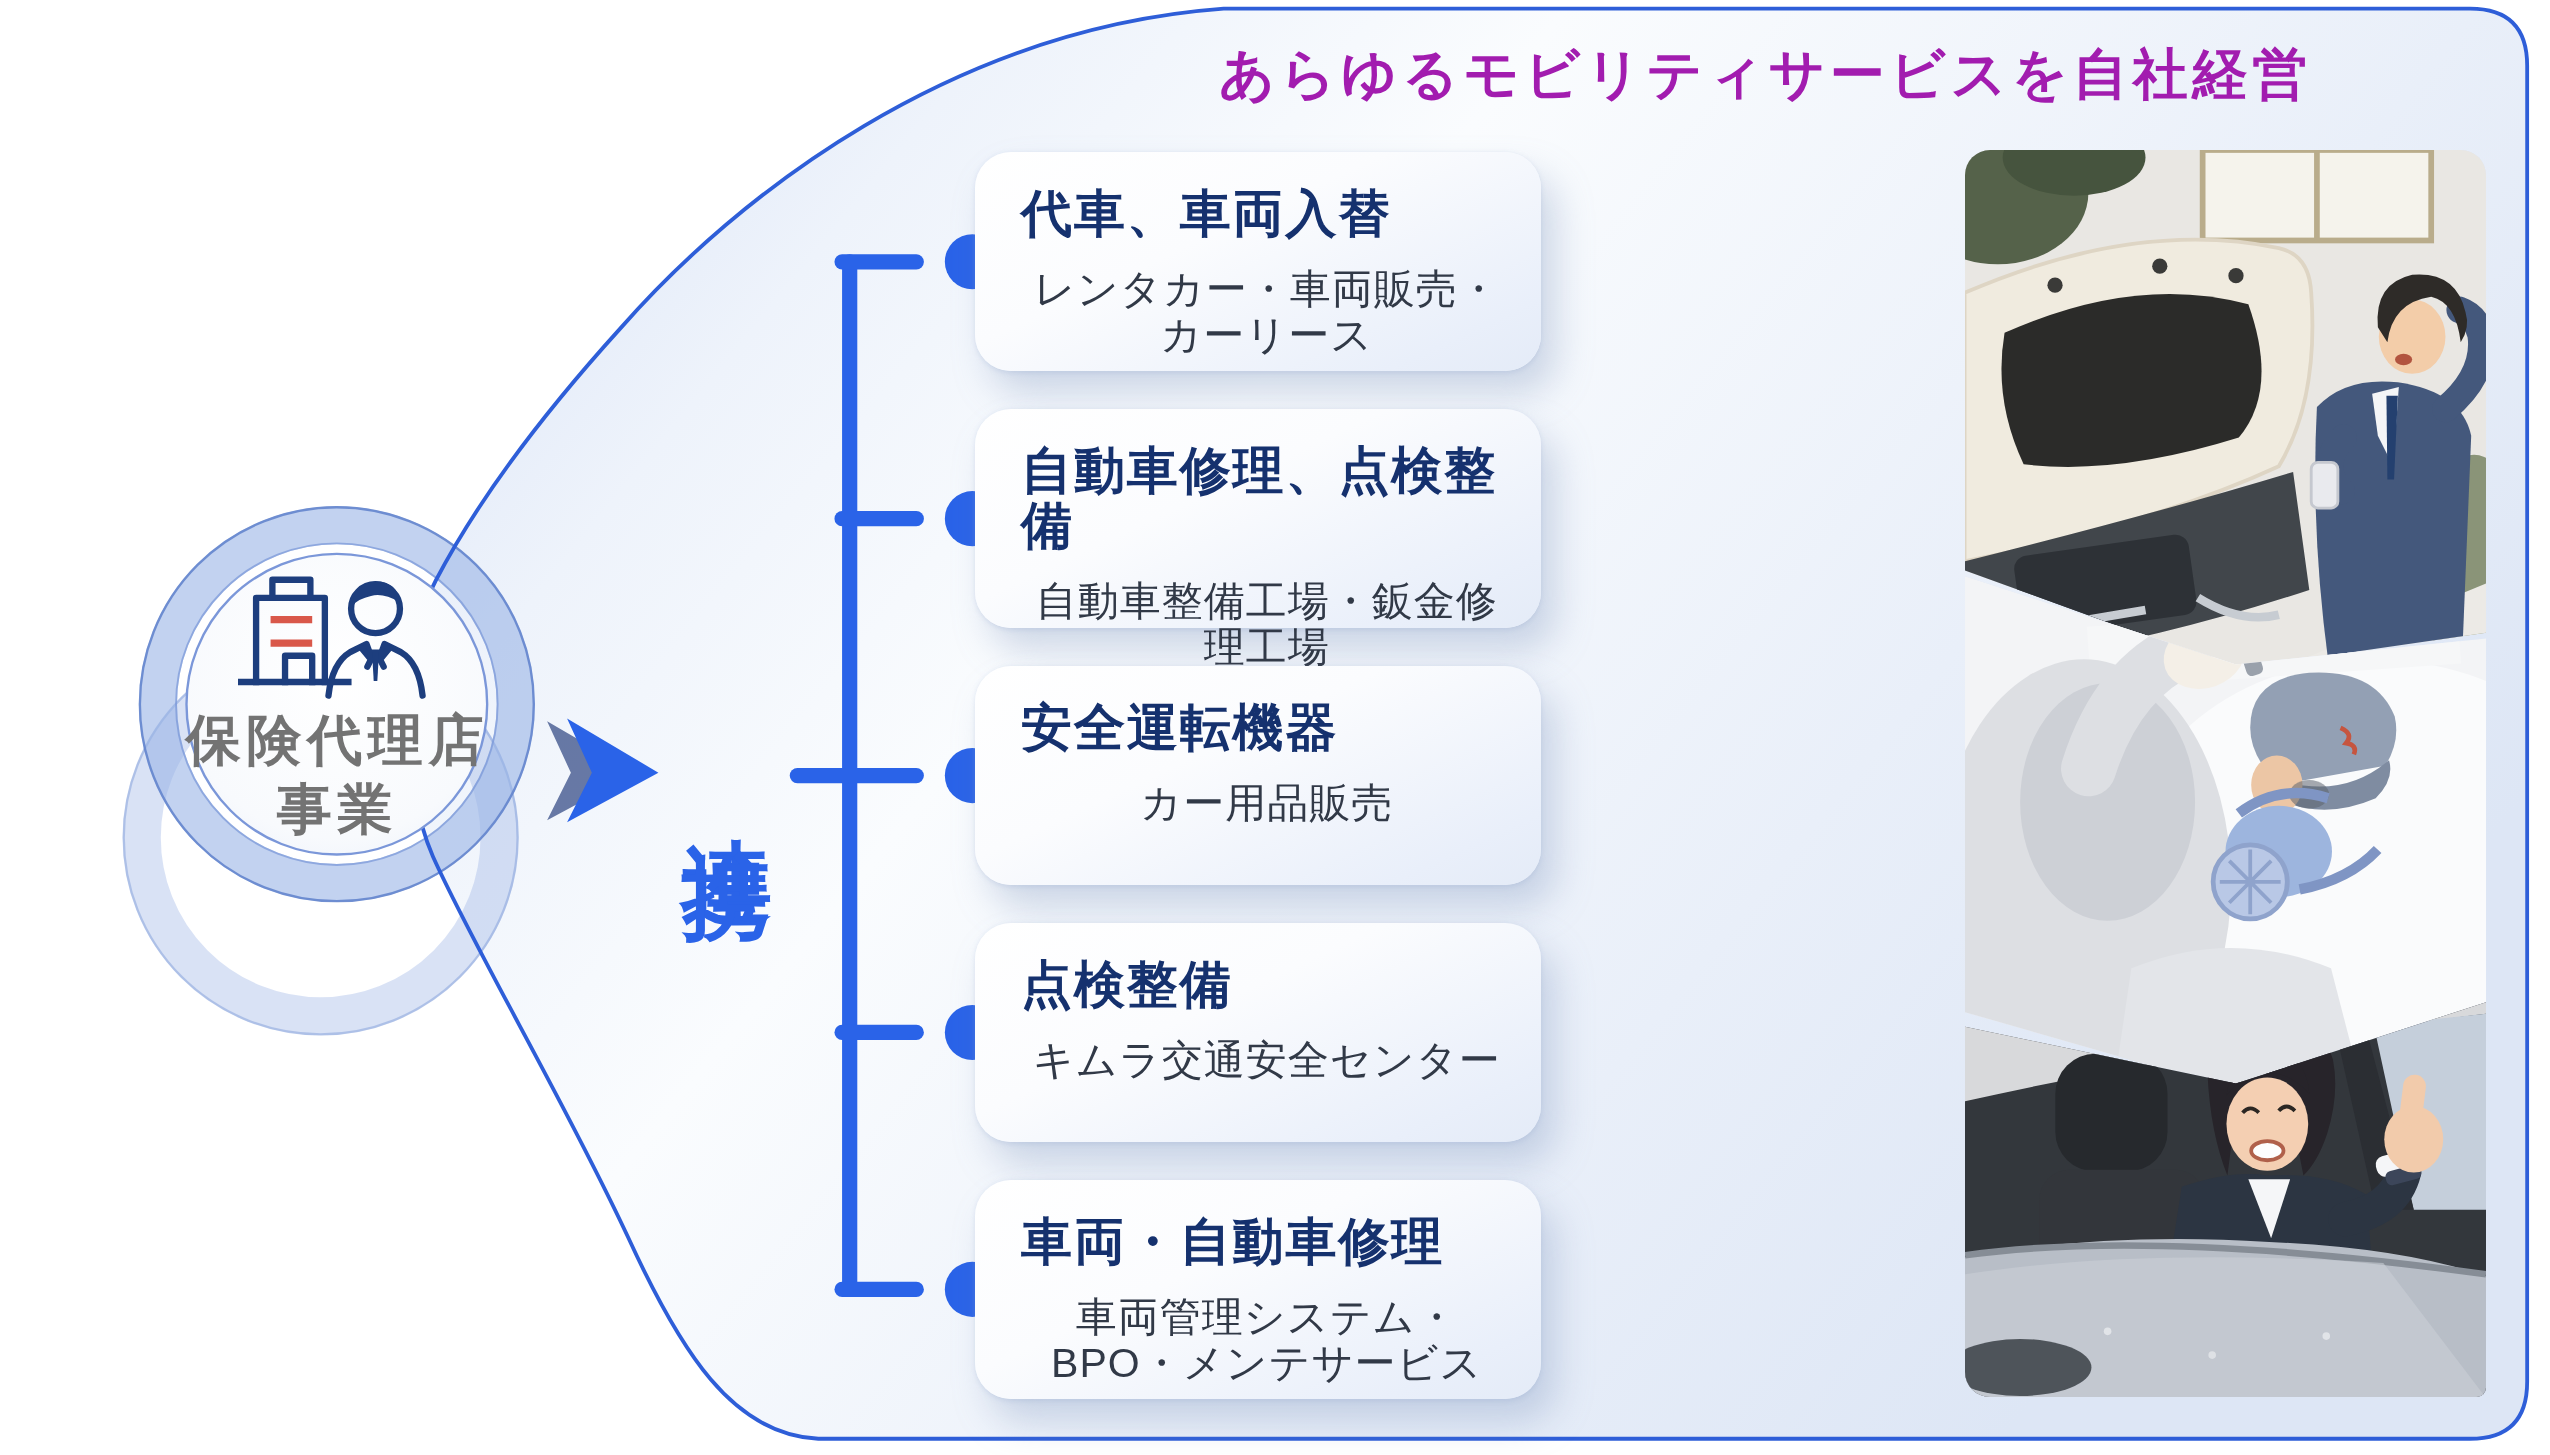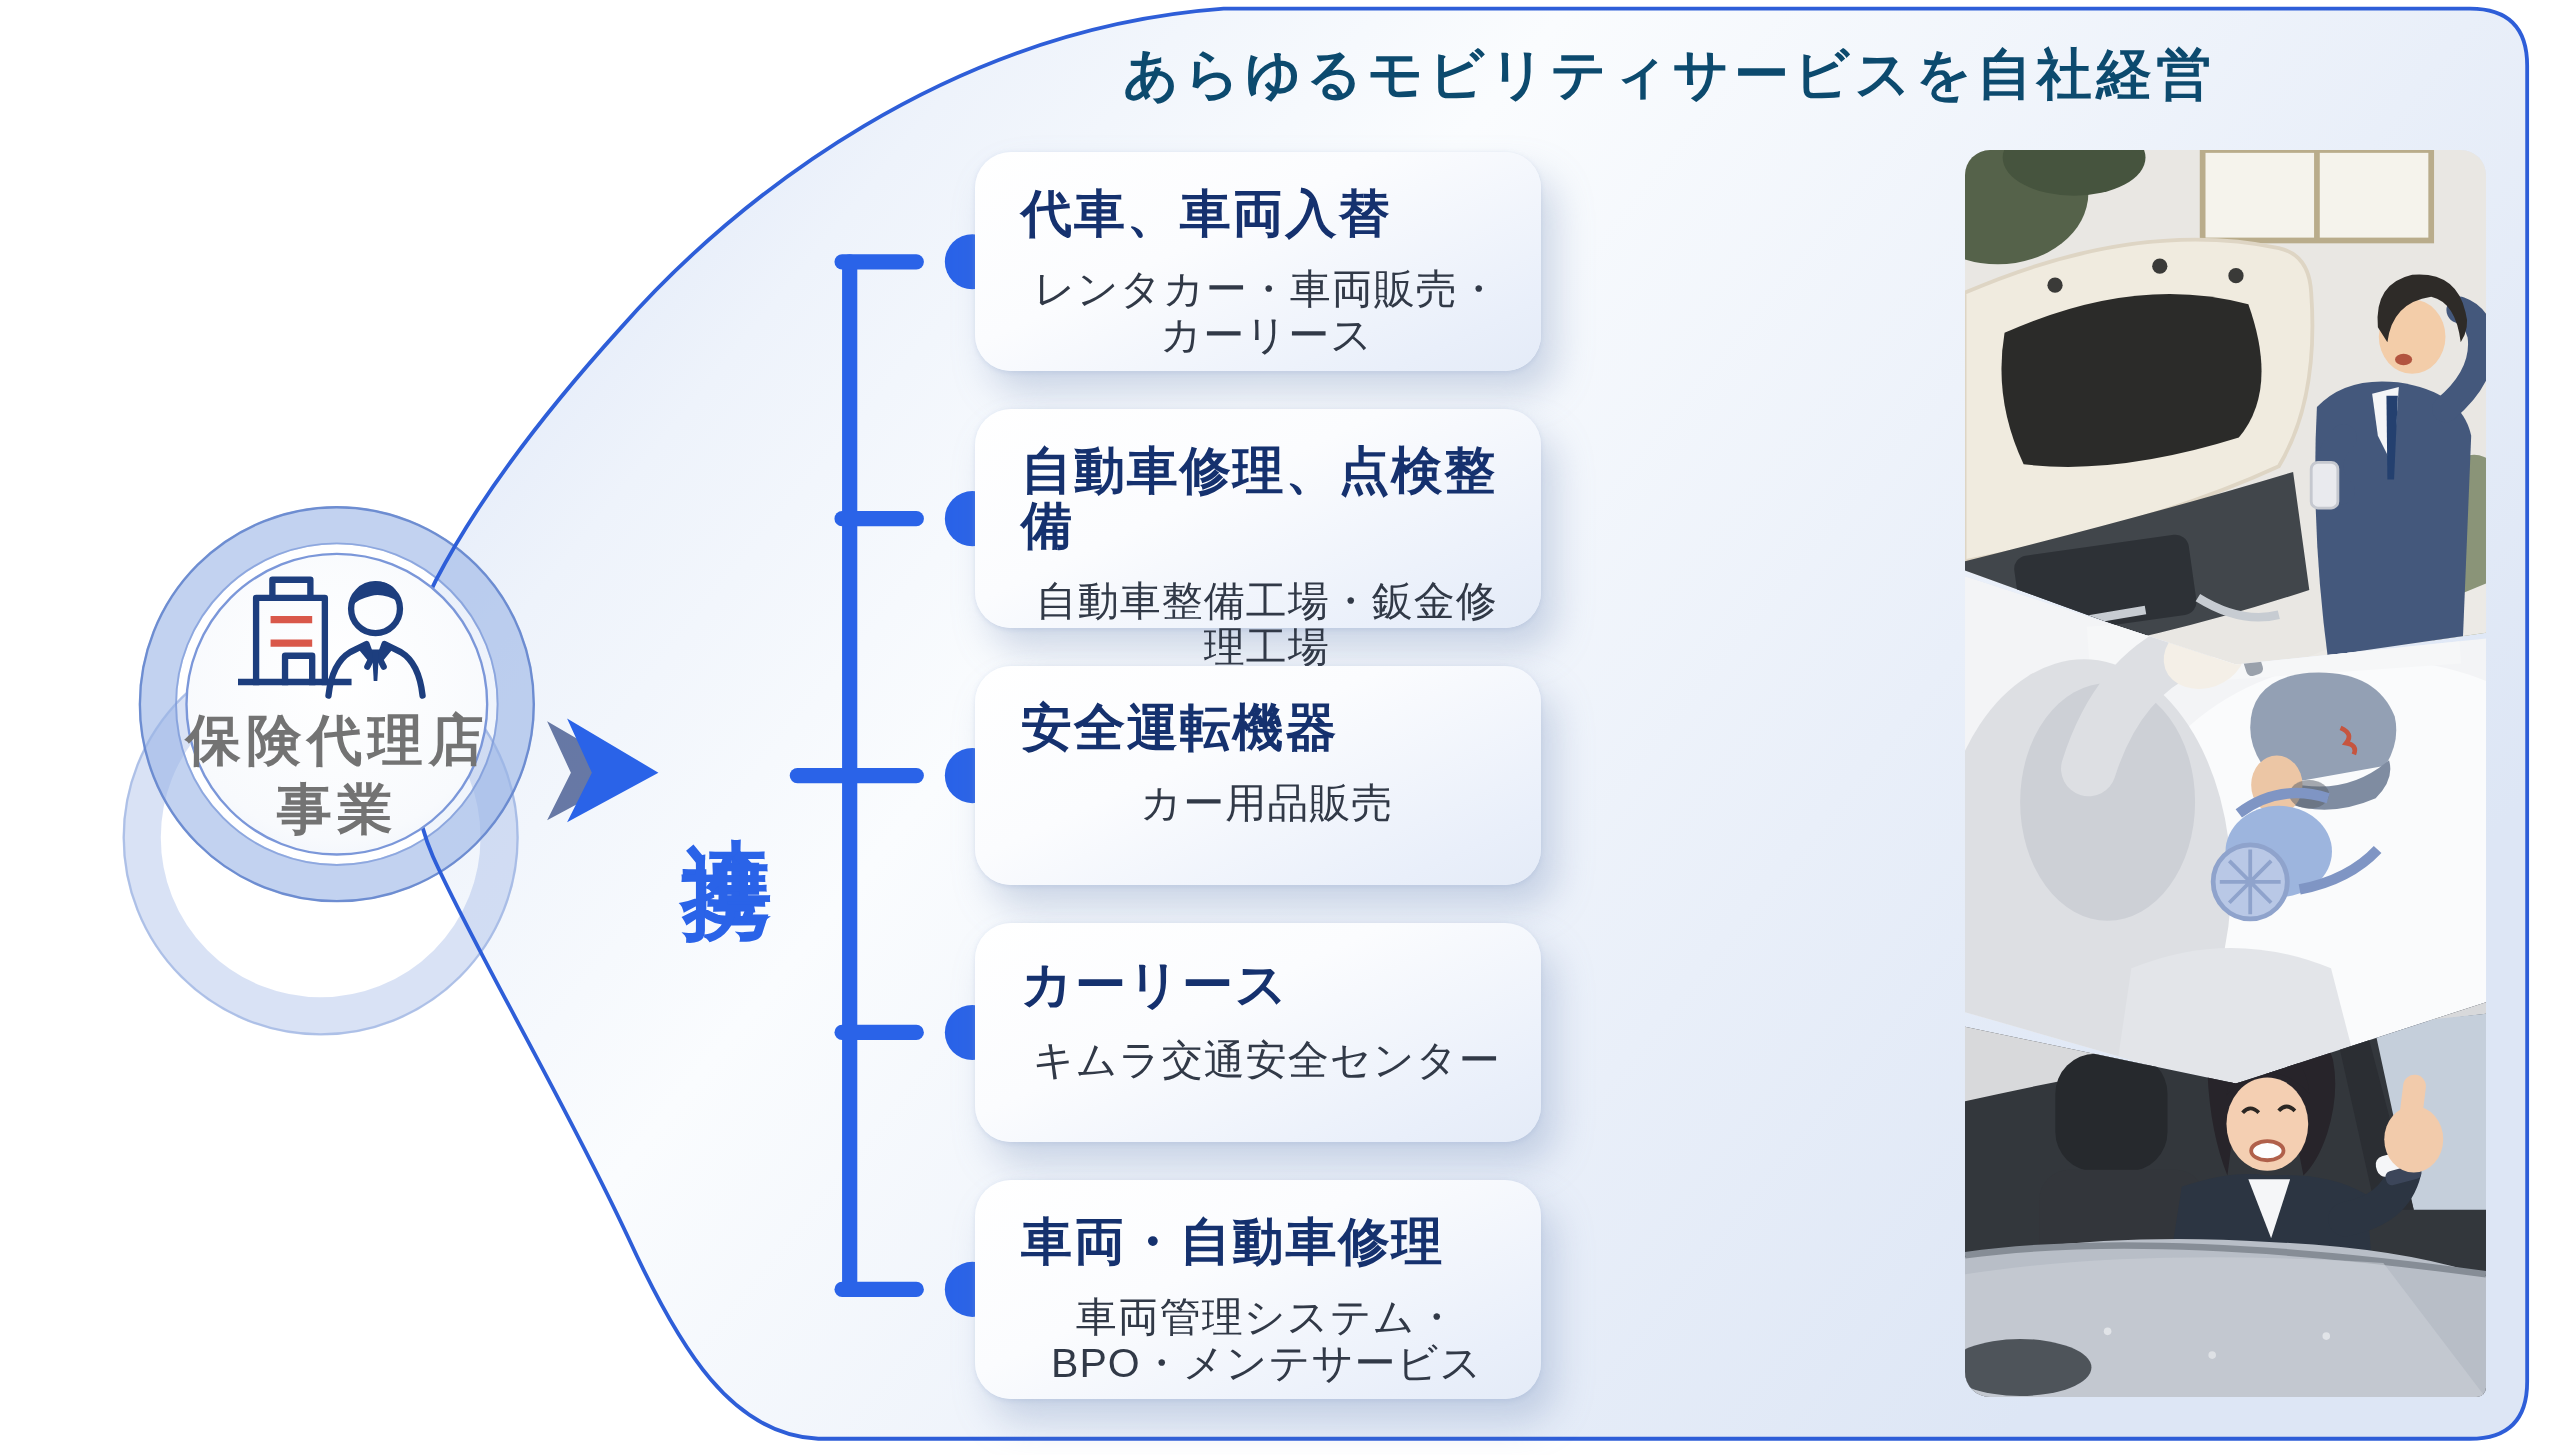--- a/index.html
+++ b/index.html
@@ -2,22 +2,22 @@
 <html style="font-size:15px"><head>
 <meta charset="utf-8">
 <style>
   html,body{margin:0;padding:0;background:#ffffff;}
   body{width:2550px;height:1456px;position:relative;overflow:hidden;
        font-family:"Liberation Sans","DejaVu Sans",sans-serif;}
   .abs{position:absolute;}
   
   #bg-svg{left:0;top:0;width:2550px;height:1456px;}
   
-  .headline{left:1123px;top:38px;width:1285px;
-    font-size:55px;font-weight:bold;letter-spacing:4.8px;color:#0c4a6e;}
+  .headline{left:1123px;top:38px;width:1285px;text-align:center;
+    font-size:55px;font-weight:bold;letter-spacing:4.8px;color:#a21caf;}
   
   .source-label{left:147px;top:706px;width:381px;text-align:center;color:#737373;
     font-weight:bold;font-size:55px;line-height:69px;letter-spacing:5.7px;}
   .source-icon{left:238px;top:560px;width:190px;height:139px;}
   
   .renkei{left:672px;top:666px;width:107px;text-align:center;color:#2a63e8;
     font-weight:bold;font-size:91px;line-height:103px;writing-mode:vertical-rl;
     text-orientation:upright;height:215px;letter-spacing:9.5px;}
   
   .card{left:975px;width:566px;height:219px;border-radius:36px;
@@ -129,21 +129,21 @@
 </div>
 <div class="abs card c2">
   <h3>自動車修理、点検整備</h3>
   <p>自動車整備工場・鈑金修理工場</p>
 </div>
 <div class="abs card c3">
   <h3>安全運転機器</h3>
   <p>カー用品販売</p>
 </div>
 <div class="abs card c4">
-  <h3>カーリース</h3>
+  <h3>点検整備</h3>
   <p>キムラ交通安全センター</p>
 </div>
 <div class="abs card c5">
   <h3>車両・自動車修理</h3>
   <p>車両管理システム・BPO・メンテサービス</p>
 </div>
 
 <div class="abs photo p1">
 <svg viewBox="0 0 548 545" preserveAspectRatio="xMidYMid slice">
   <rect width="548" height="545" fill="#e9e7e3"></rect>

